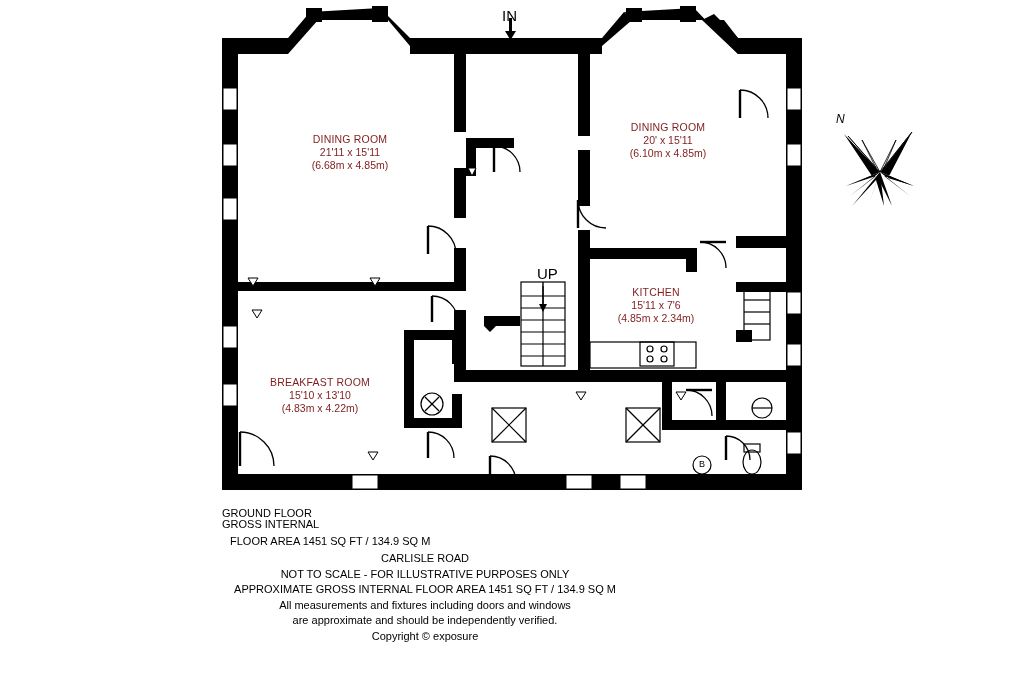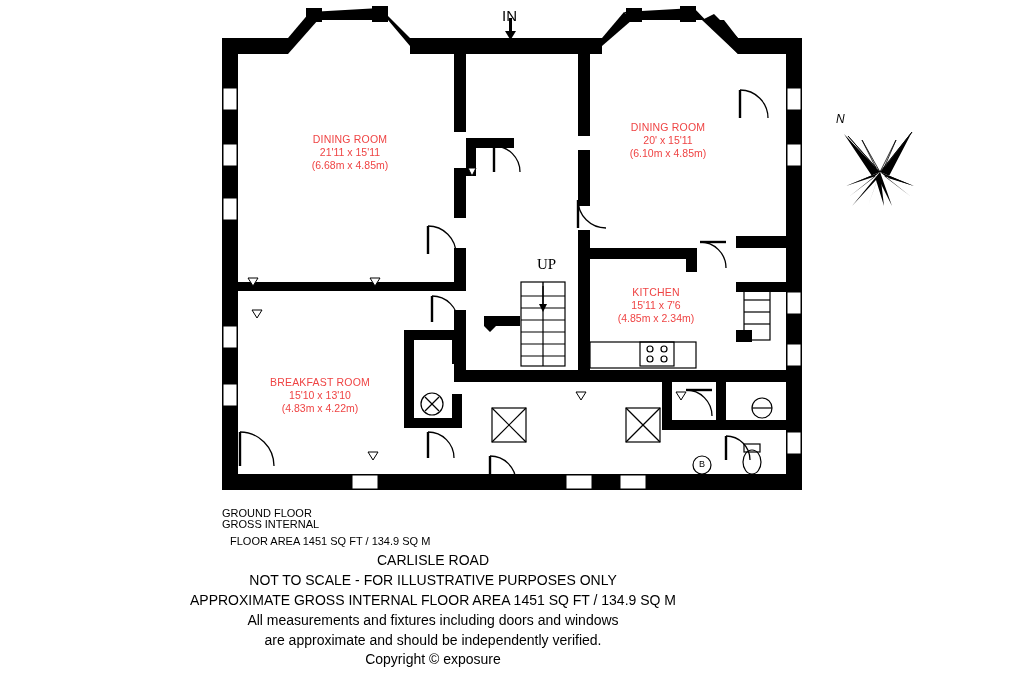--- a/index.html
+++ b/index.html
@@ -19,21 +19,21 @@
     position: absolute;
     left: 0;
     top: 0;
     width: 1024px;
     height: 683px;
   }
   .room-label {
     position: absolute;
     text-align: center;
     font-family: "Liberation Sans", sans-serif;
-    color: #ef4444;
+    color: #7f1d1d;
     line-height: 1.22;
     white-space: nowrap;
   }
   .room-label .rl-name {
     font-size: 10.5px;
     letter-spacing: 0.2px;
   }
   .room-label .rl-dim {
     font-size: 10.5px;
   }
@@ -49,24 +49,23 @@
     font-size: 11px;
     line-height: 1.33;
     white-space: nowrap;
   }
   .footer {
     position: absolute;
     left: 0;
     top: 551px;
     width: 850px;
     text-align: center;
-    font-size: 14px;
+    font-size: 11px;
     line-height: 1.42;
     font-family: "Liberation Sans", sans-serif;
-    padding-left: 8px;
   }
   .footer div {
     white-space: nowrap;
   }
   svg { display: block; }
 </style>
 </head>
 <body>
 
 <div id="plan-root">
@@ -323,21 +322,21 @@
   </div>
 
   <div class="room-label" style="left:240px; top:376px; width:160px;">
     <div class="rl-name">BREAKFAST ROOM</div>
     <div class="rl-dim">15'10 x 13'10</div>
     <div class="rl-dim">(4.83m x 4.22m)</div>
   </div>
 
 
   <div class="tiny-label" style="left:502px; top:7px;">IN</div>
-  <div class="tiny-label" style="left:537px; top:256px;font-family:Liberation Serif, serif;">UP</div>
+  <div class="tiny-label" style="left:537px; top:265px;">UP</div>
   <div class="tiny-label" style="left:699px; top:459px; font-size:9px;">B</div>
   <div class="tiny-label" style="left:836px; top:112px; font-size:12px; font-style:italic;">N</div>
 
   <div class="blk-text" style="left:222px; top:506px;">GROUND FLOOR</div>
   <div class="blk-text" style="left:222px; top:517px;">GROSS INTERNAL</div>
   <div class="blk-text" style="left:222px; top:534px;padding-left:8px;">FLOOR AREA 1451 SQ FT / 134.9 SQ M</div>
 
   <div class="footer">
     <div>CARLISLE ROAD</div>
     <div>NOT TO SCALE - FOR ILLUSTRATIVE PURPOSES ONLY</div>

